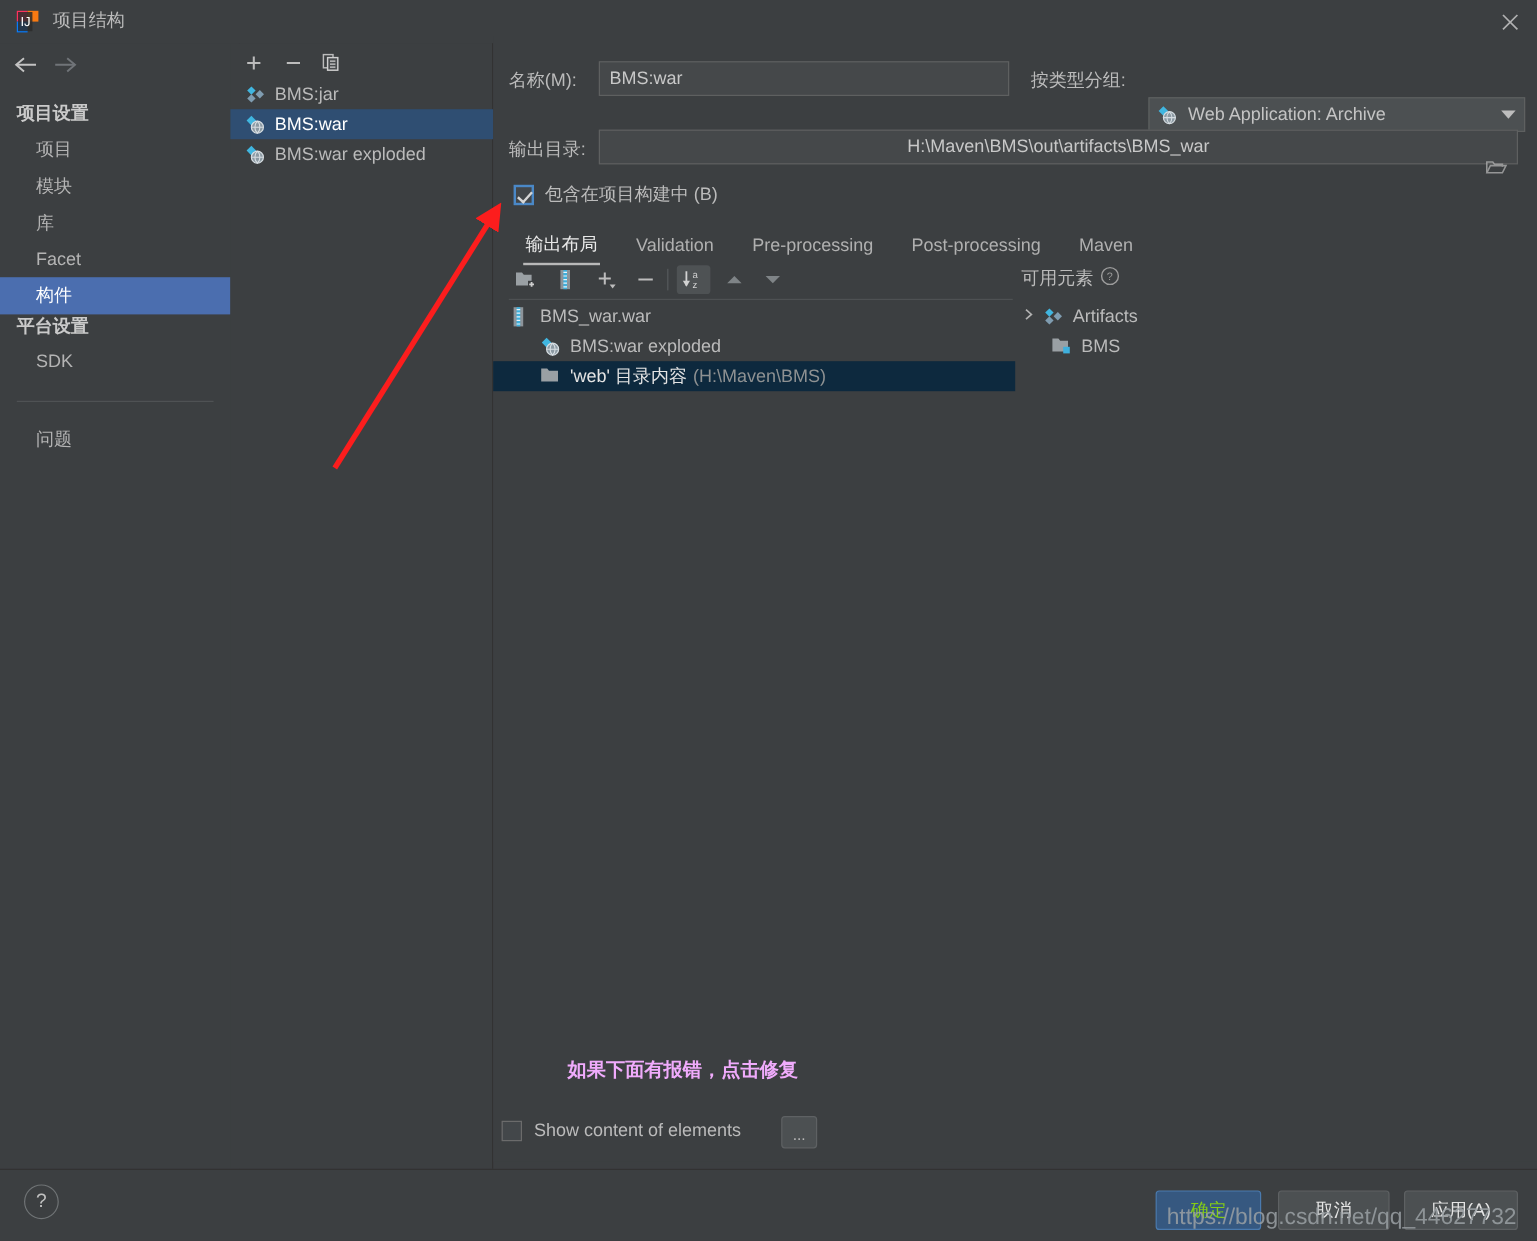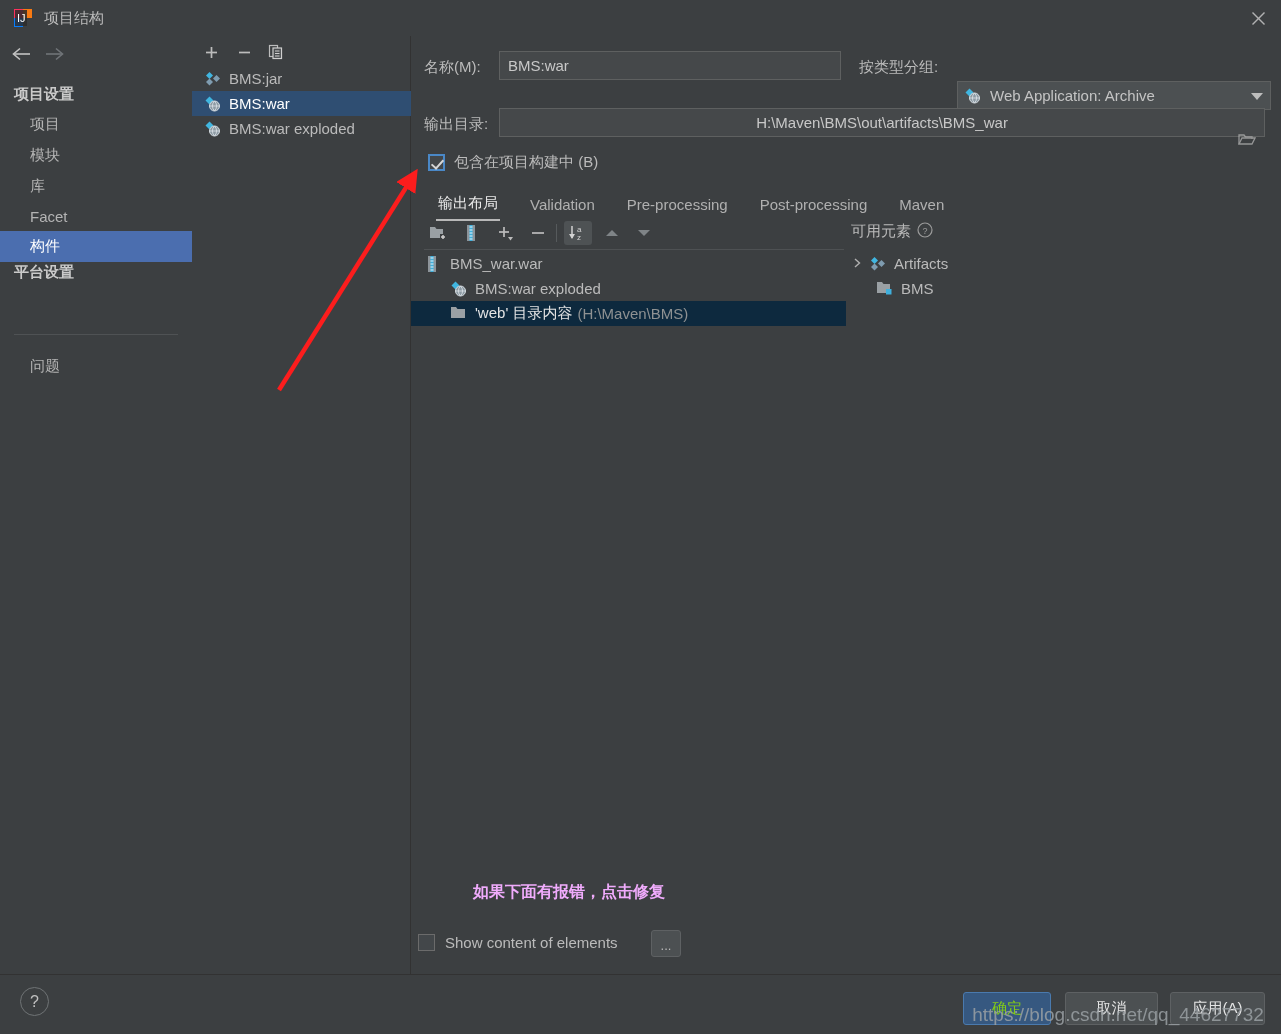--- a/index.html
+++ b/index.html
@@ -160,20 +160,21 @@
       <div class="side-group-title">项目设置</div>
       <div class="side-item">项目</div>
       <div class="side-item">模块</div>
       <div class="side-item">库</div>
       <div class="side-item">Facet</div>
       <div class="side-item selected">构件</div>
     </div>
 
     <div class="side-group" style="top:222px;">
       <div class="side-group-title">平台设置</div>
+      <div class="side-item">SDK</div>
     </div>
 
     <div class="side-div" style="top:298px;"></div>
 
     <div class="side-group" style="top:315px;">
       <div class="side-item">问题</div>
     </div>
   </div>
 
   <div class="artifacts-col">

